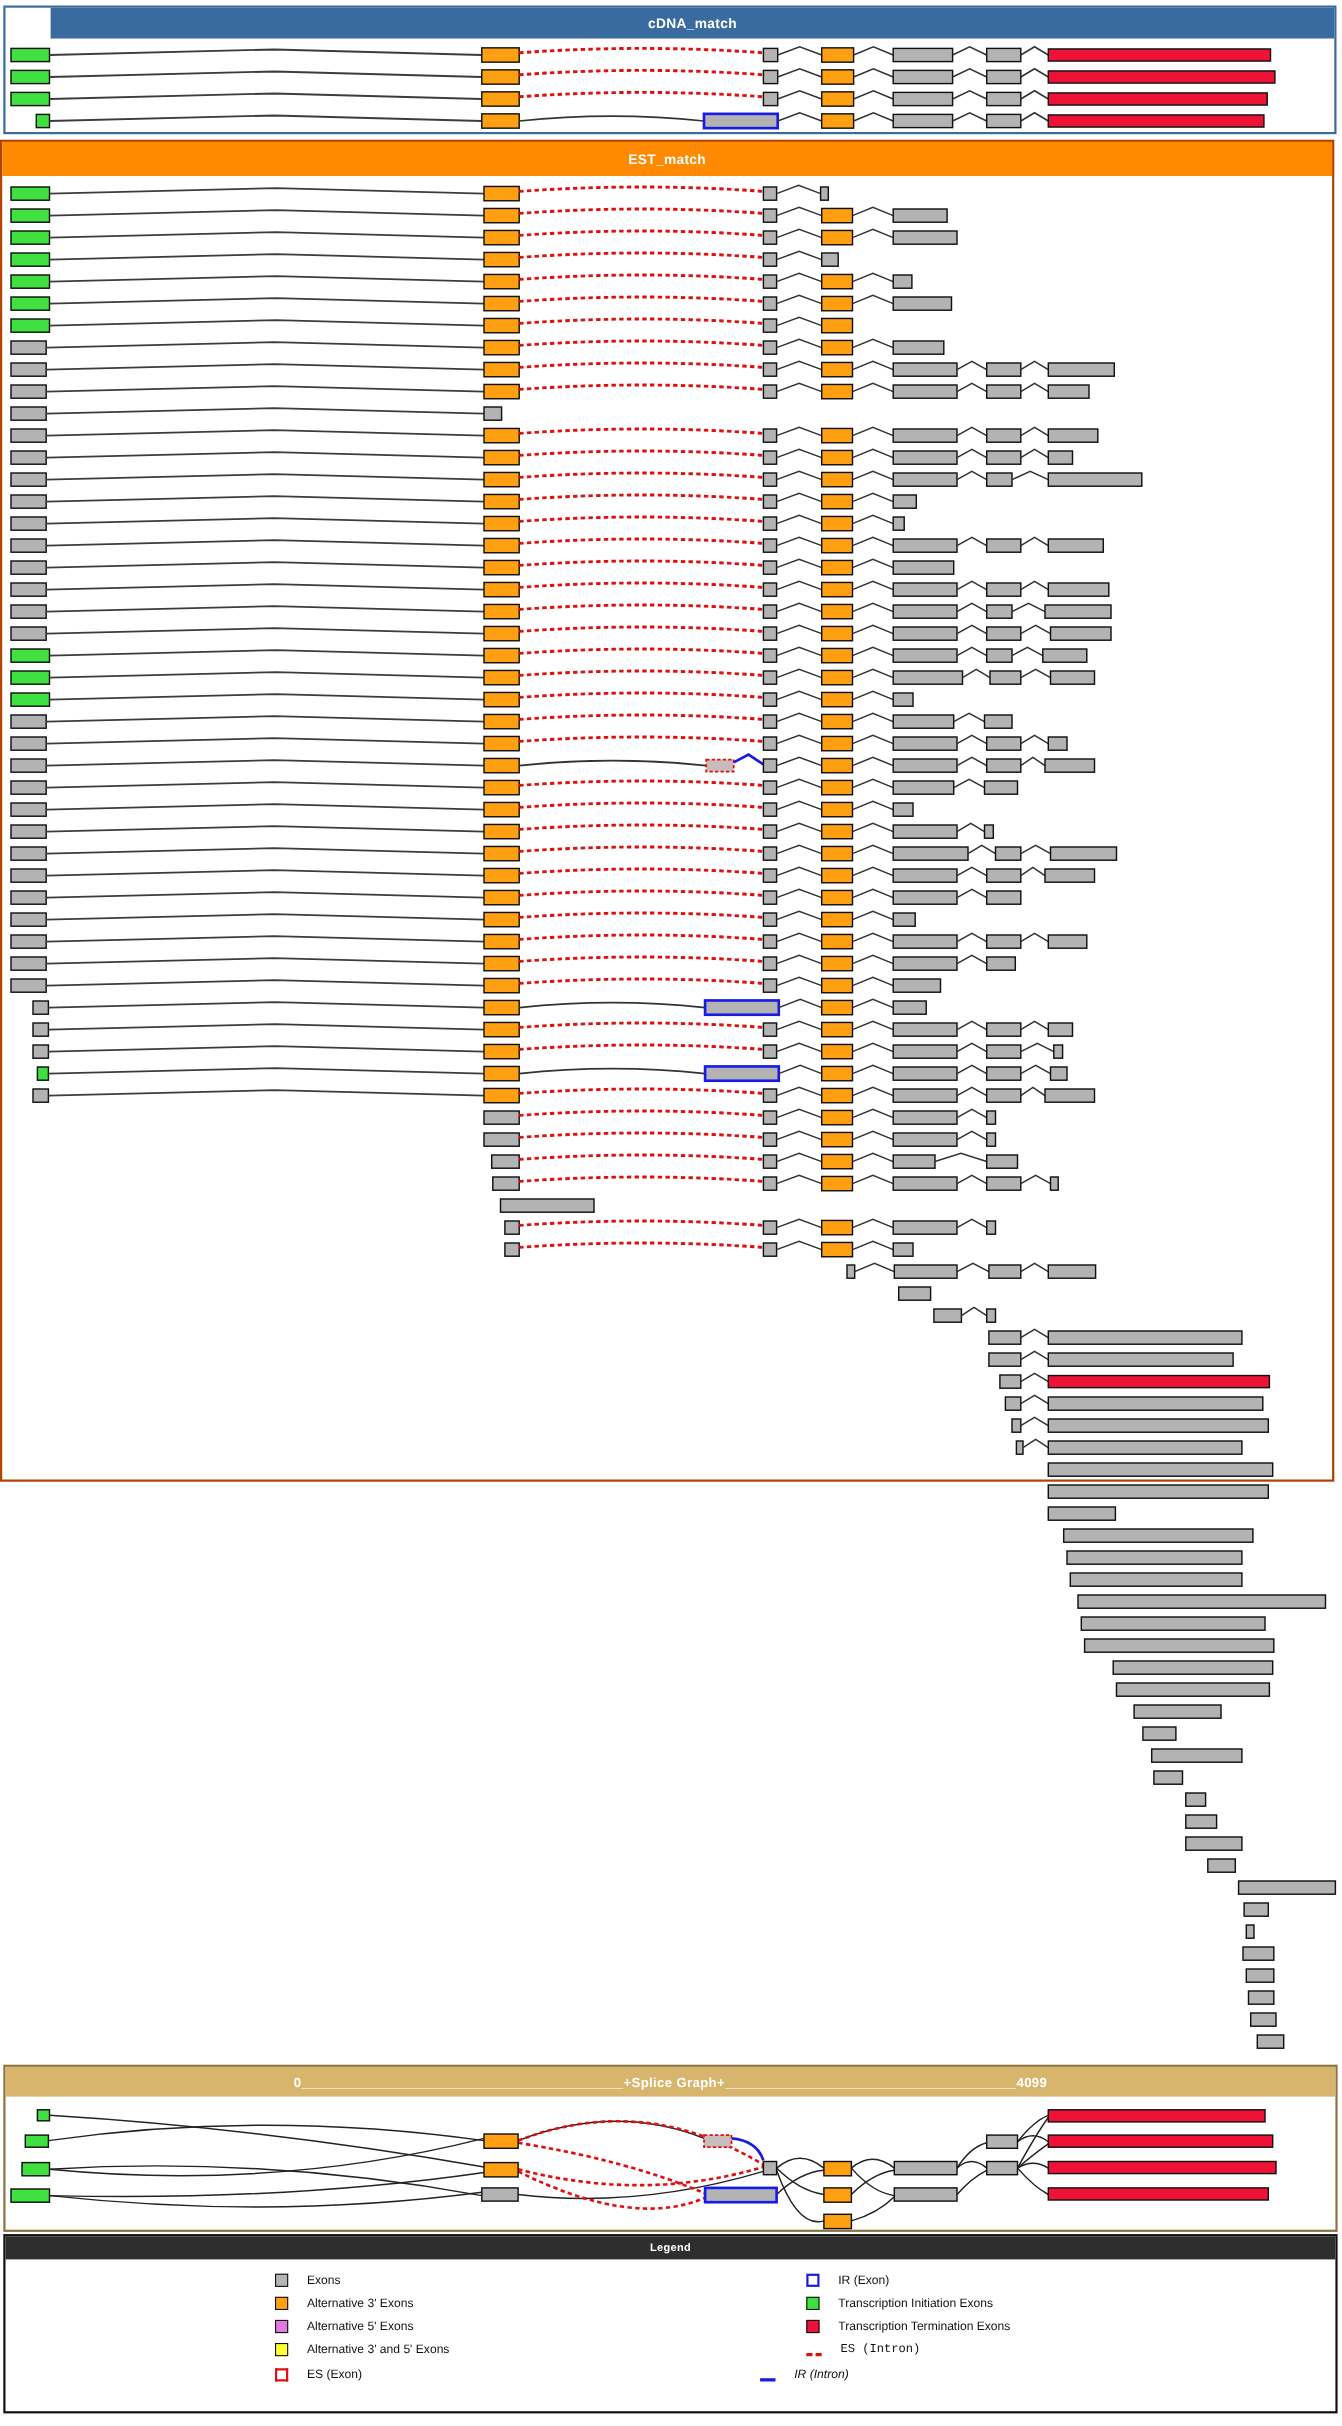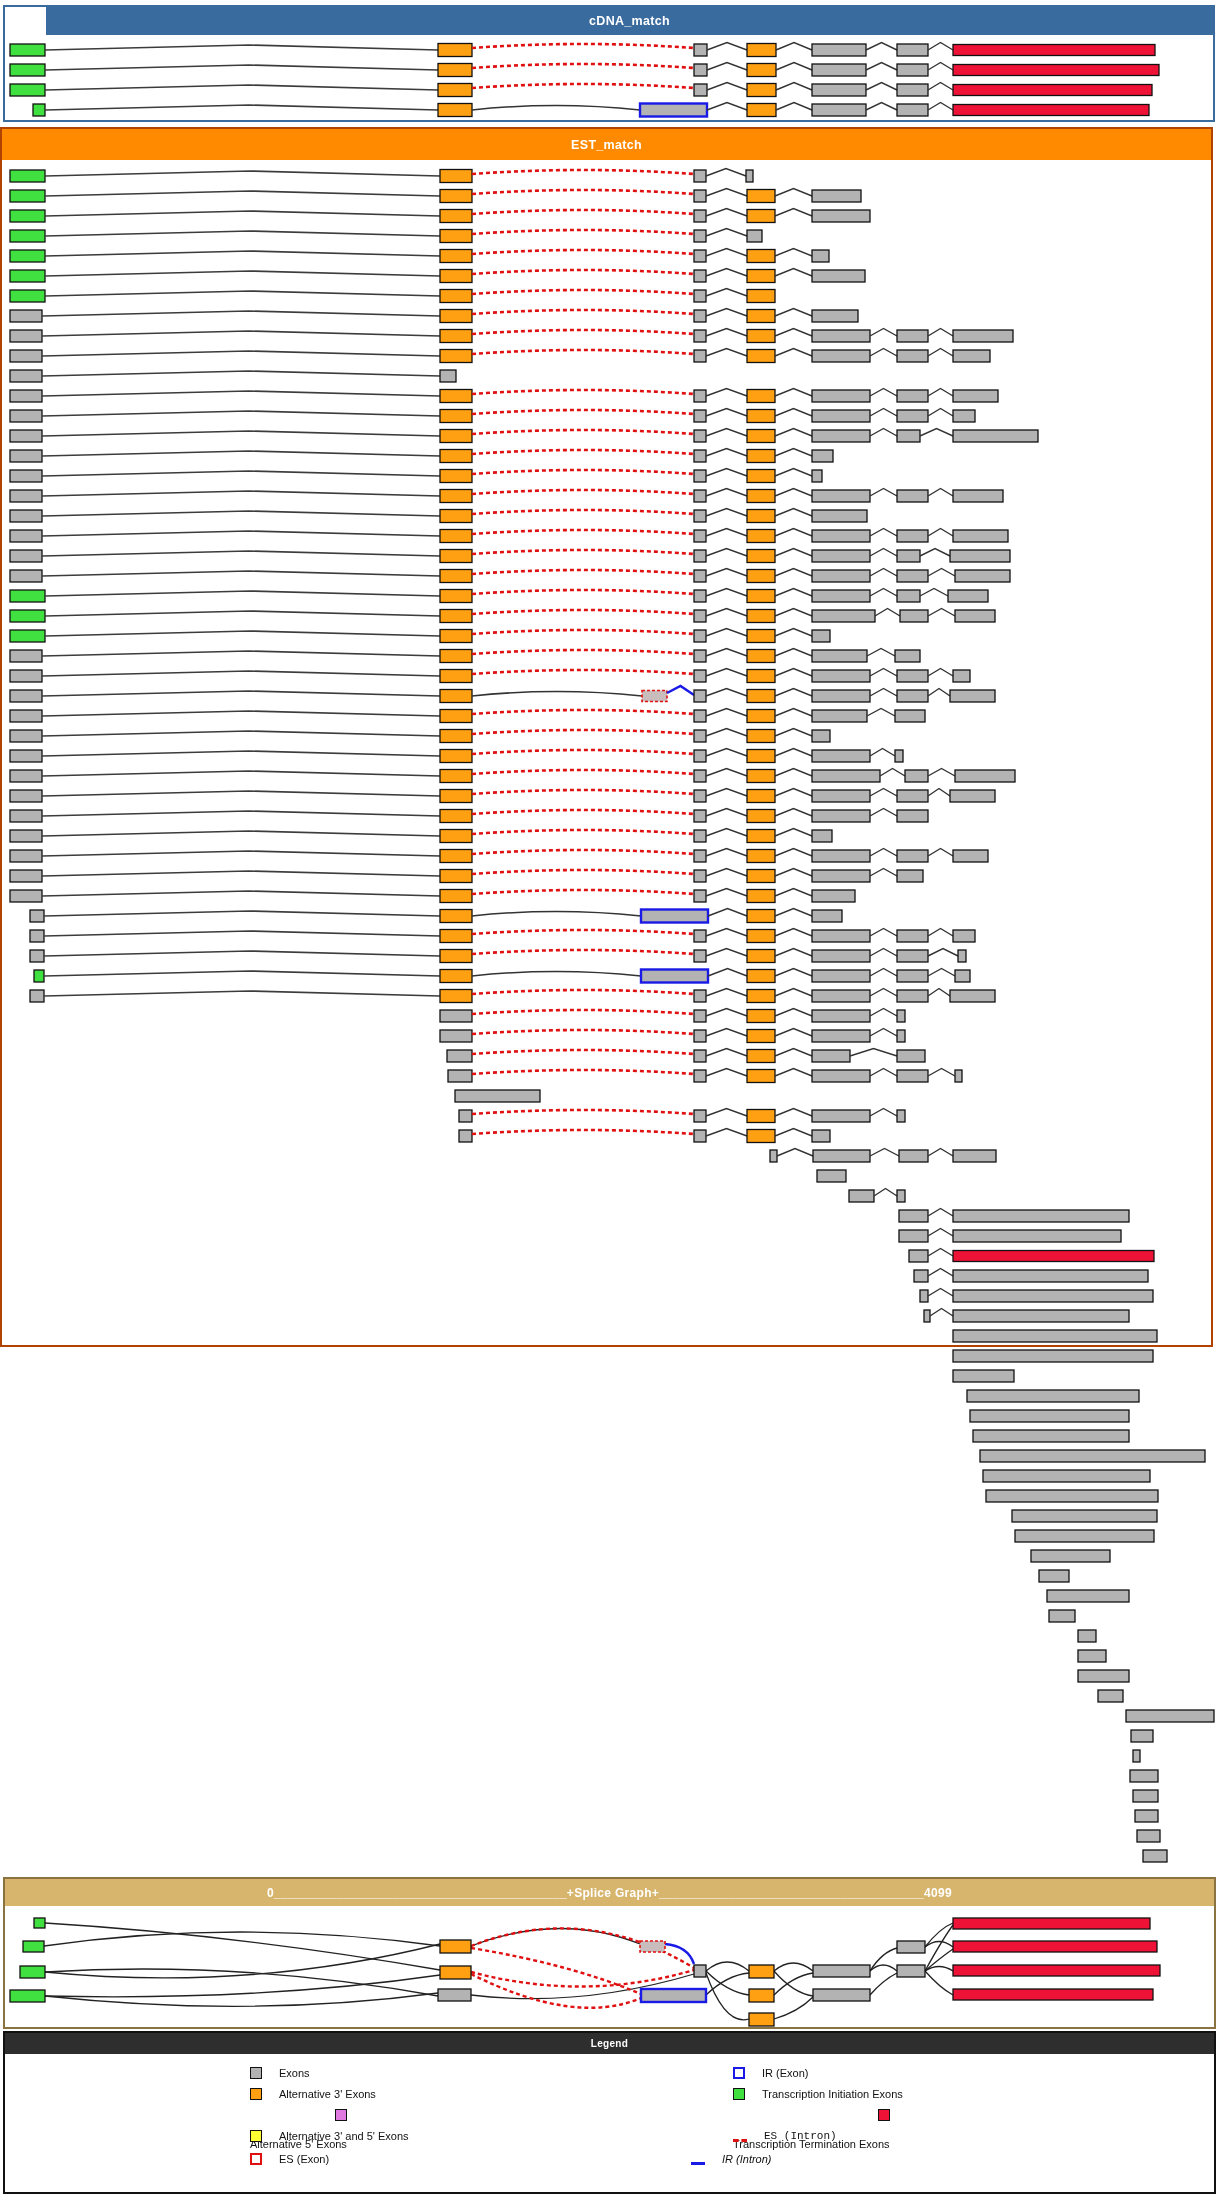--- a/index.html
+++ b/index.html
@@ -57,41 +57,41 @@
 
   <div id="legend-items">
       <div class="legend-item" style="left: 250px; top: 2067px;">
         <span class="sw" style="background: rgb(179, 179, 179);"></span>
         <span>Exons</span>
       </div>
       <div class="legend-item" style="left: 250px; top: 2088px;">
         <span class="sw" style="background: rgb(255, 160, 19);"></span>
         <span>Alternative 3' Exons</span>
       </div>
-      <div class="legend-item" style="left: 250px; top: 2109px; flex-direction: column;">
+      <div class="legend-item" style="left: 250px; top: 2109px;">
         <span class="sw" style="background: rgb(224, 122, 224);"></span>
         <span>Alternative 5' Exons</span>
       </div>
       <div class="legend-item" style="left: 250px; top: 2130px;">
         <span class="sw" style="background: rgb(255, 255, 51);"></span>
         <span>Alternative 3' and 5' Exons</span>
       </div>
       <div class="legend-item" style="left: 250px; top: 2153px;">
         <span class="sw" style="background: rgb(255, 255, 255); border: 2px dashed rgb(224, 16, 16);"></span>
         <span>ES (Exon)</span>
       </div>
       <div class="legend-item" style="left: 733px; top: 2067px;">
         <span class="sw" style="background: rgb(255, 255, 255); border: 2.5px solid rgb(26, 26, 230);"></span>
         <span>IR (Exon)</span>
       </div>
       <div class="legend-item" style="left: 733px; top: 2088px;">
         <span class="sw" style="background: rgb(63, 224, 63);"></span>
         <span>Transcription Initiation Exons</span>
       </div>
-      <div class="legend-item" style="left: 733px; top: 2109px; flex-direction: column;">
+      <div class="legend-item" style="left: 733px; top: 2109px;">
         <span class="sw" style="background: rgb(239, 18, 55);"></span>
         <span>Transcription Termination Exons</span>
       </div>
       <div class="legend-item" style="left: 733px; top: 2130px; font-family: Liberation Mono, monospace;">
         <span class="sw-line" style="border-top: 3px dashed rgb(224, 16, 16); border-right: none; border-bottom: none; border-left: none; border-image: initial;"></span>
         <span>ES (Intron)</span>
       </div>
       <div class="legend-item" style="left: 691px; top: 2153px; font-style: italic;">
         <span class="sw-line" style="border-top: 3px solid rgb(26, 26, 230); border-right: none; border-bottom: none; border-left: none; border-image: initial;"></span>
         <span>IR (Intron)</span>

